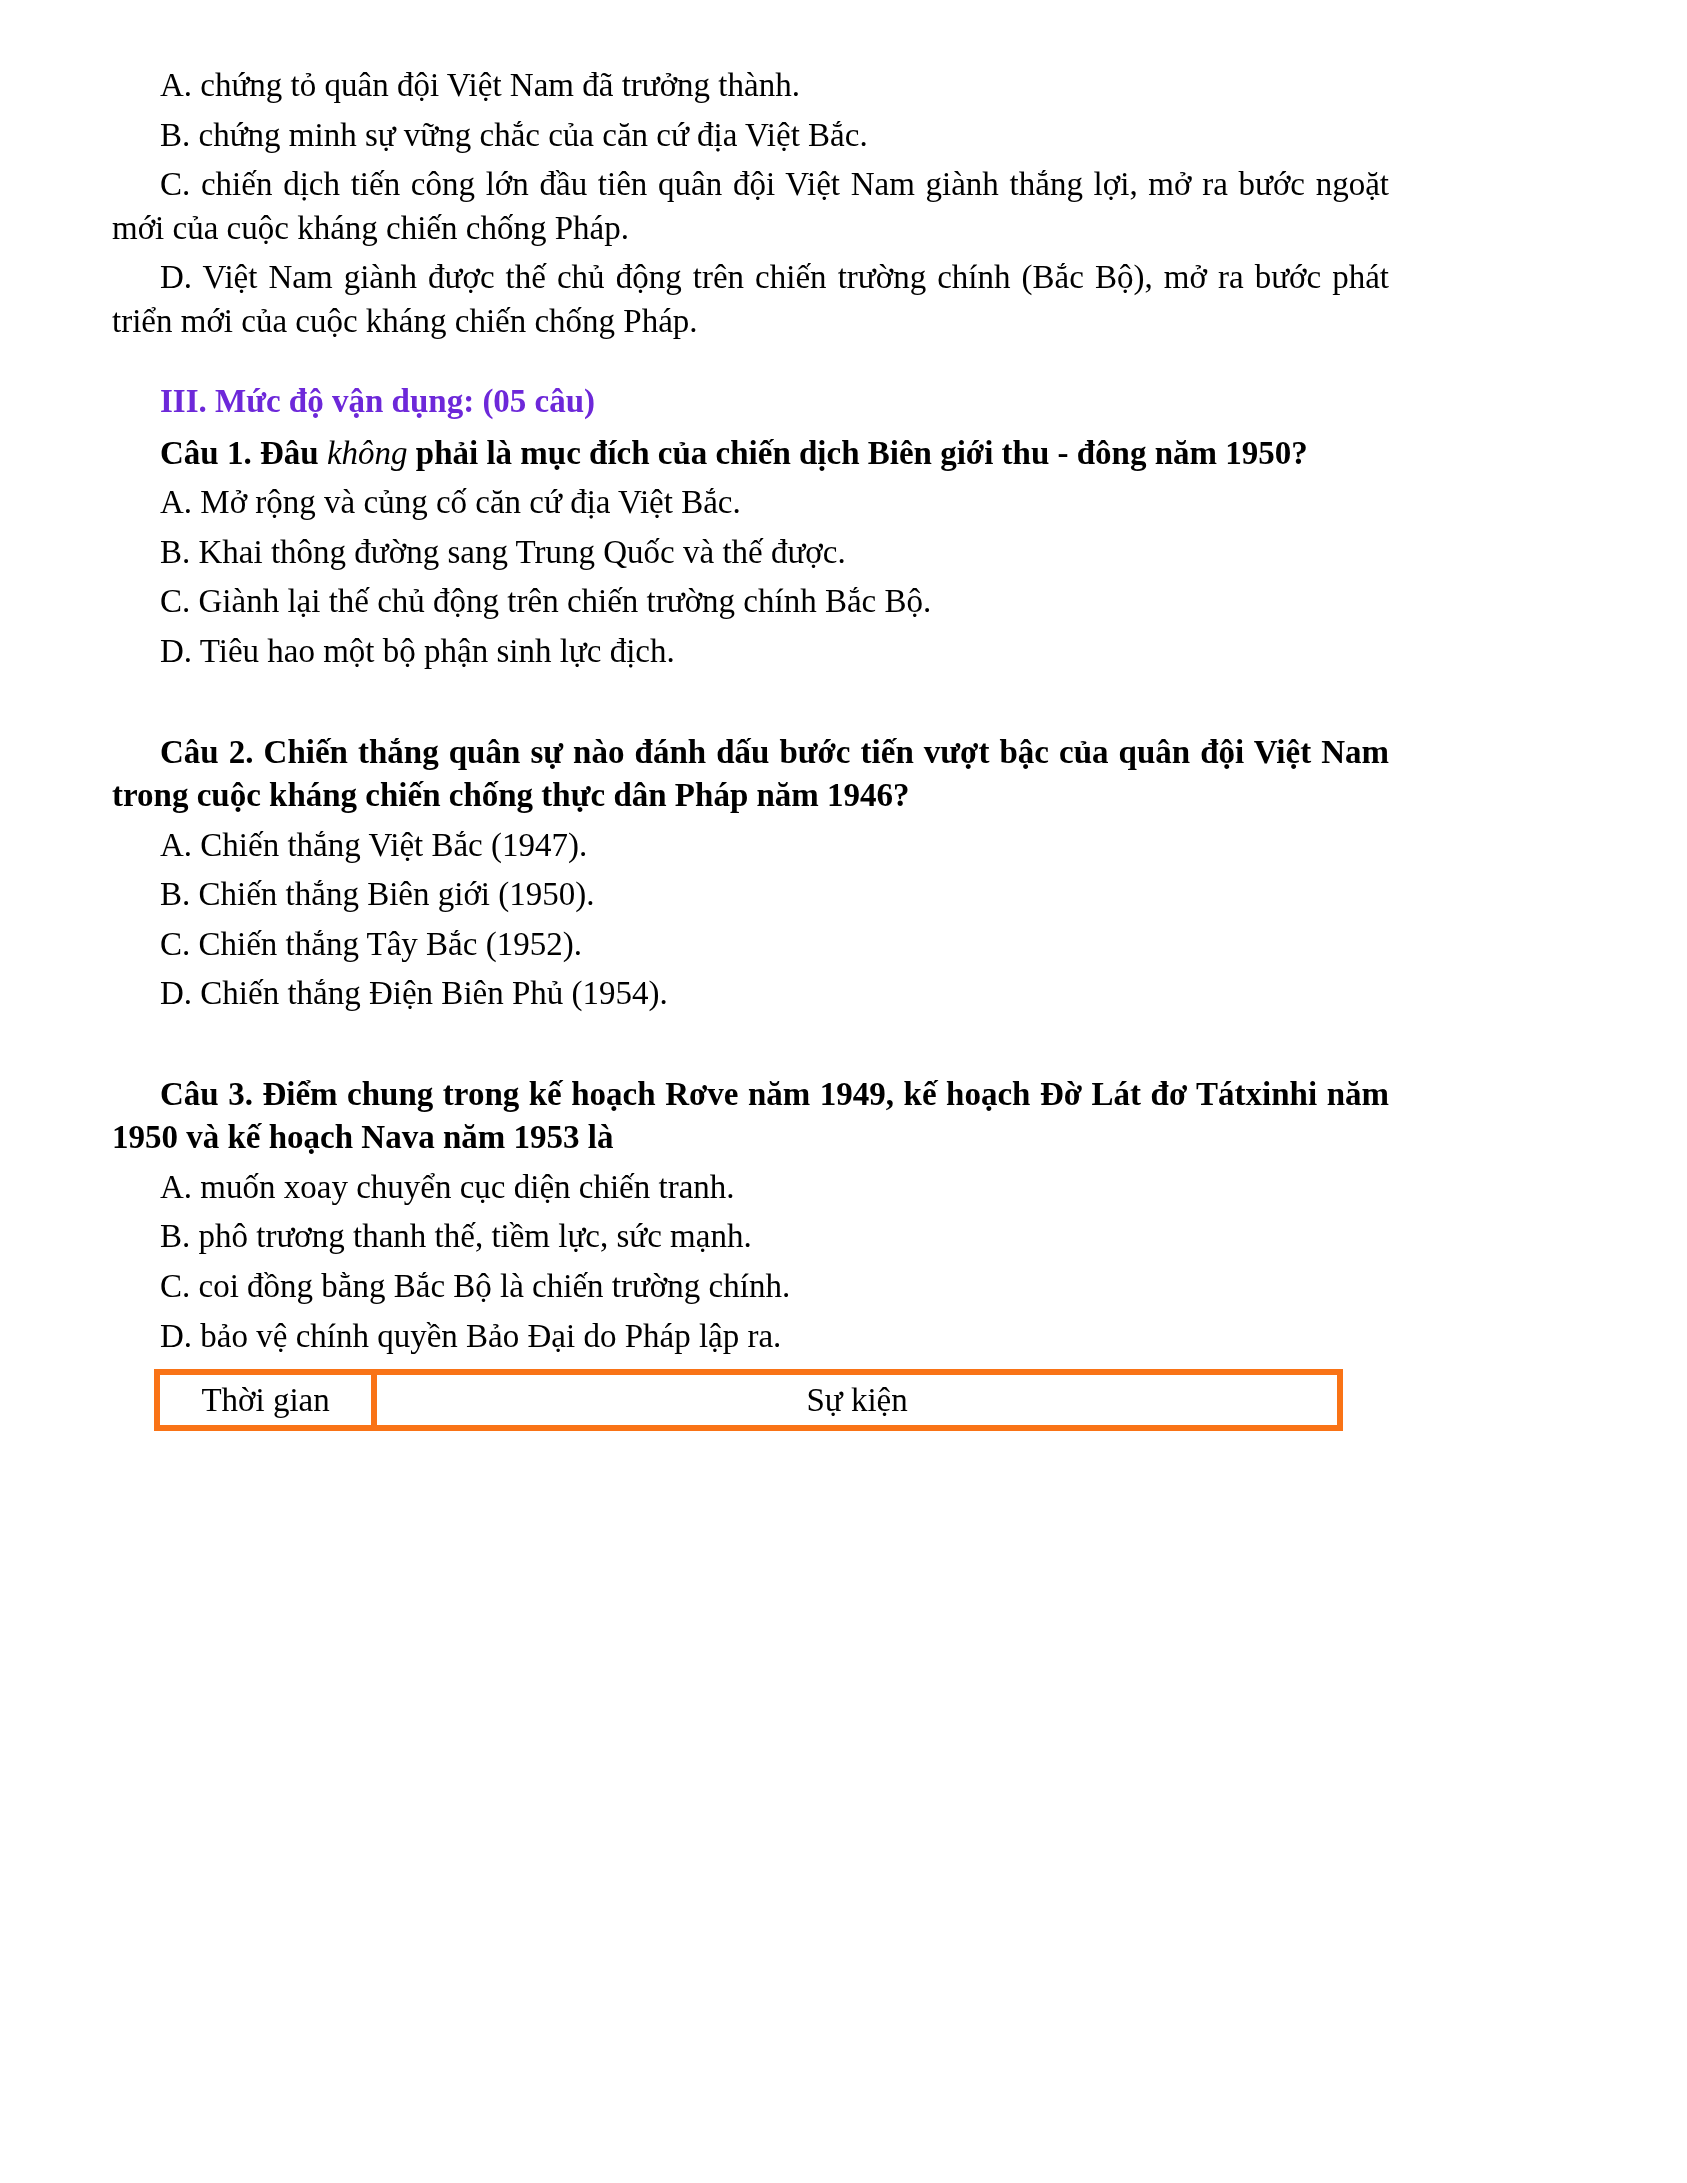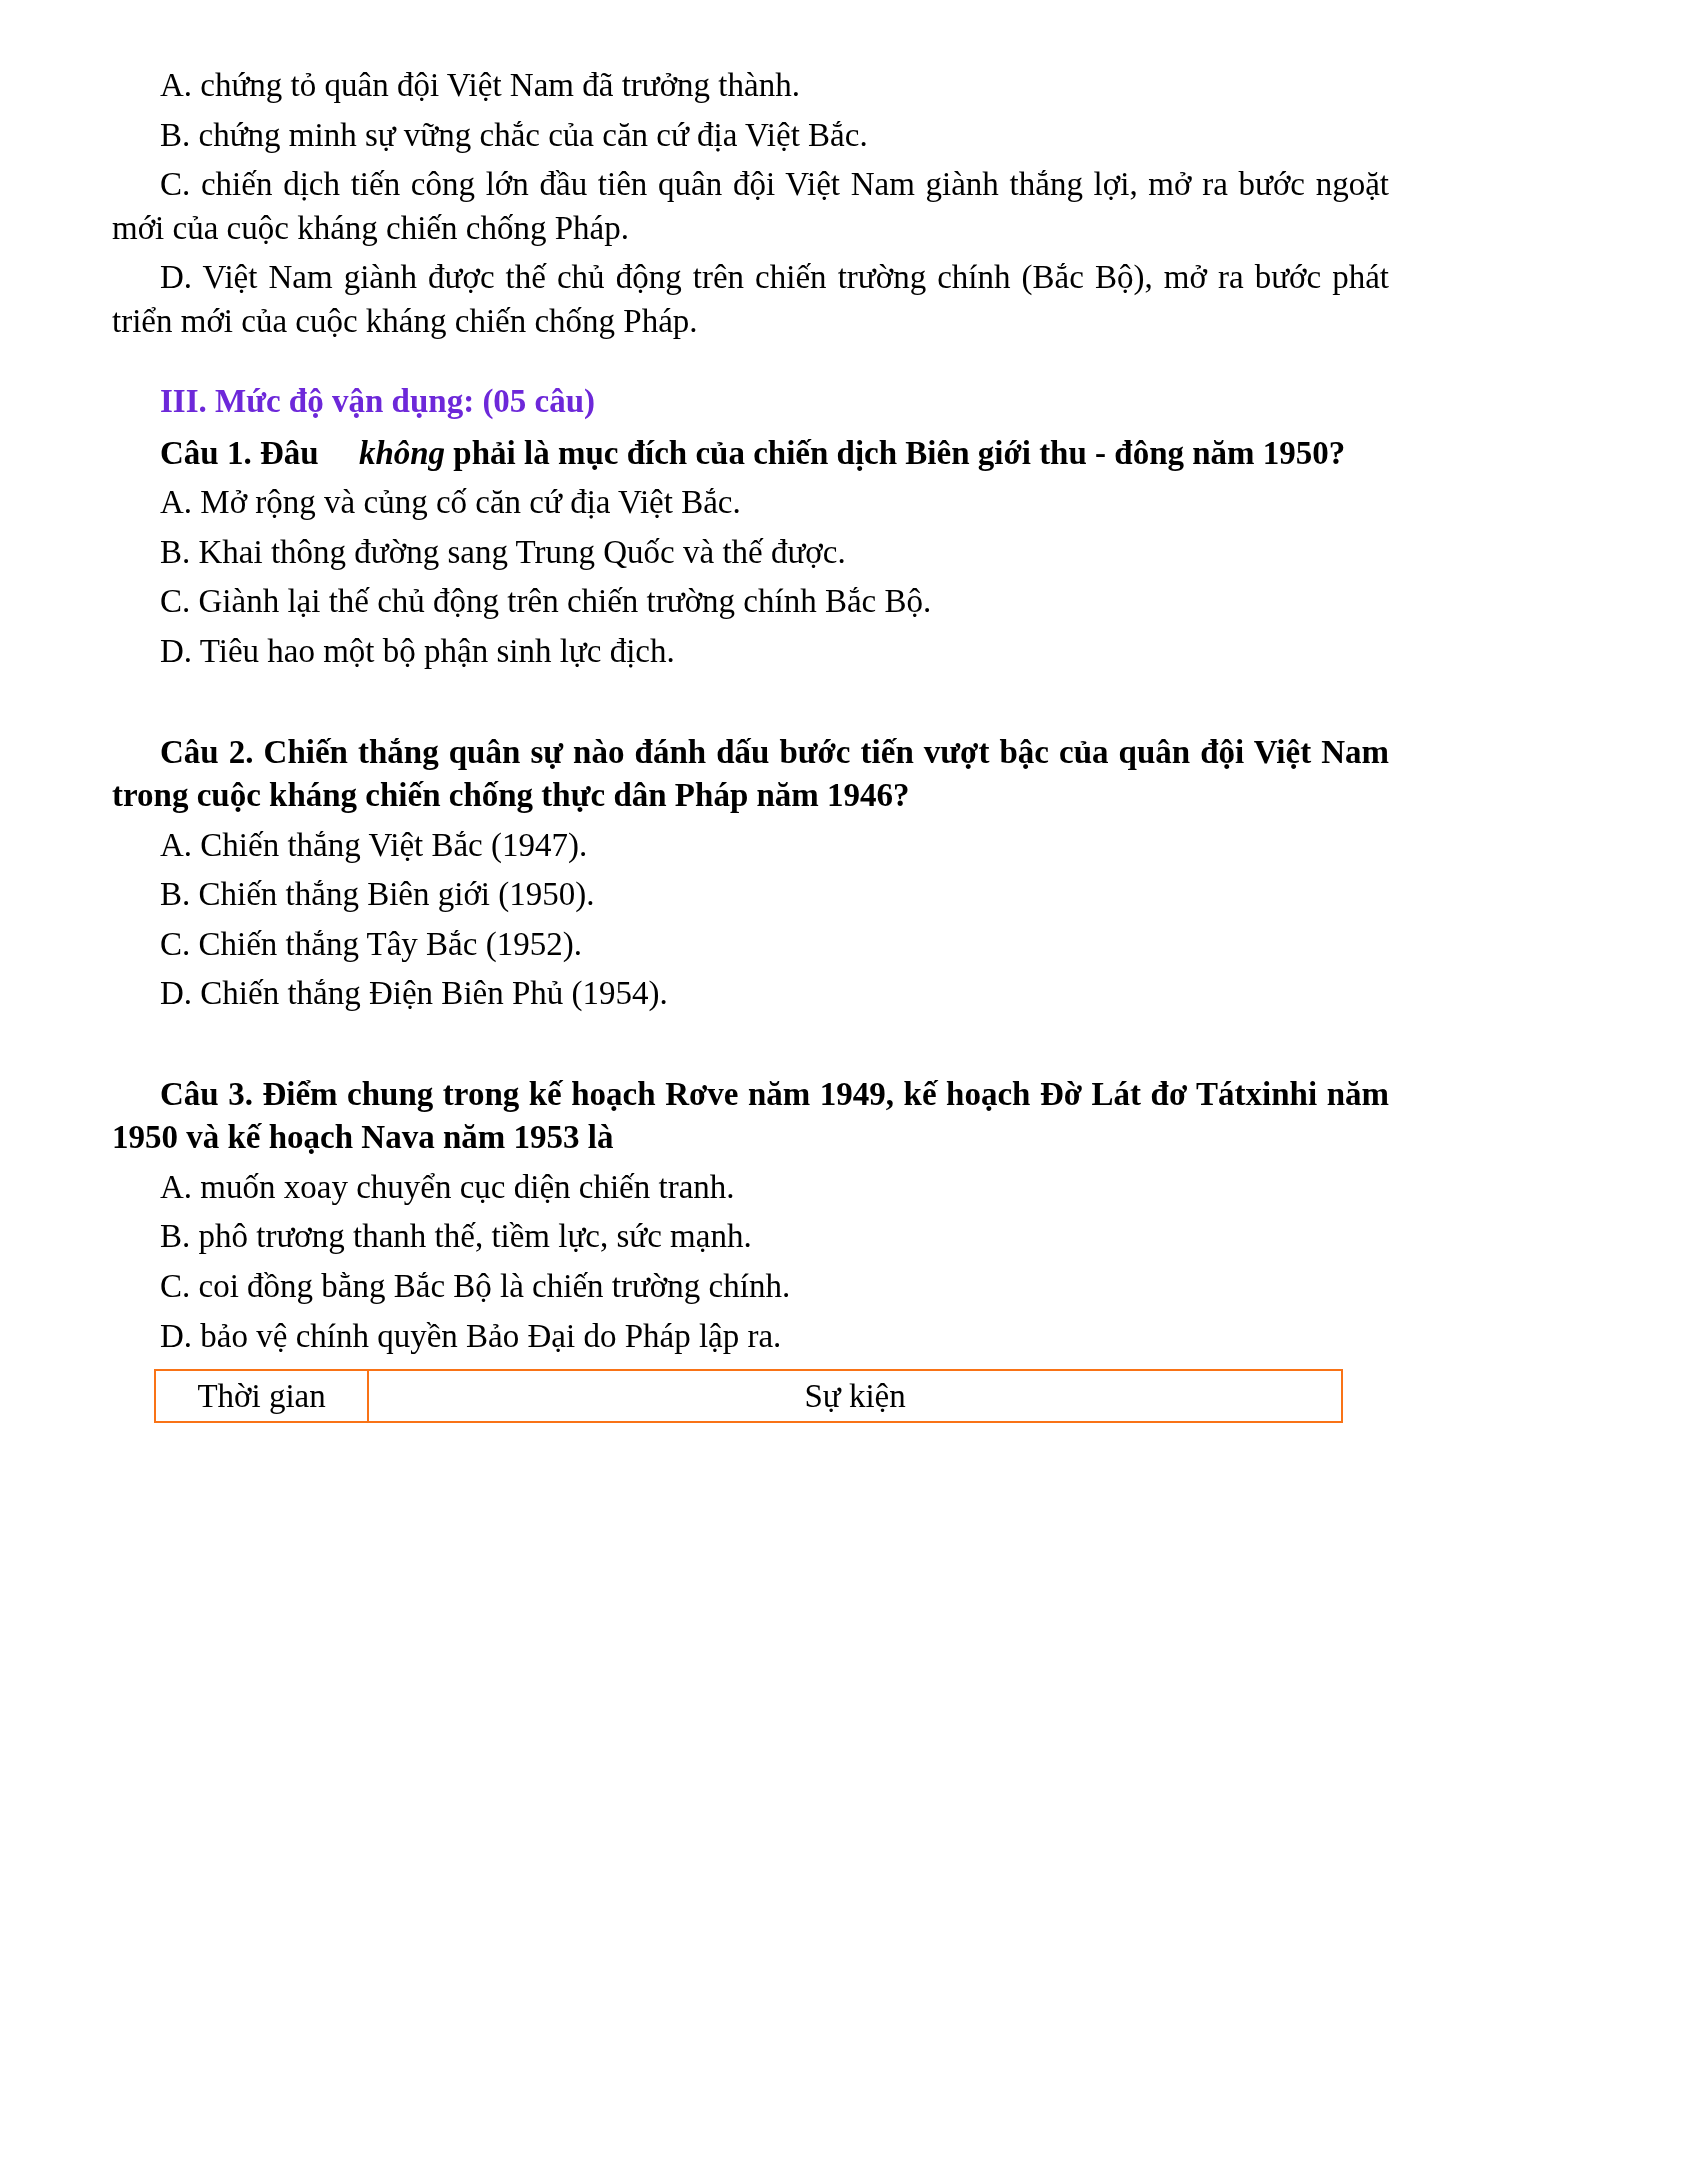--- a/index.html
+++ b/index.html
@@ -26,42 +26,41 @@
     margin: 0 0 6px 0;
     text-align: justify;
     text-indent: 48px;
     line-height: 1.32;
   }
   .stem {
     font-weight: 700;
   }
   .stem .italic {
     font-style: italic;
-    font-weight: 700;
-    margin-left: 32px;
+    font-weight: 400;
   }
   .section-heading {
     margin: 37px 0 8px 0;
     font-weight: 700;
     font-size: 33px;
     line-height: 1.32;
     text-indent: 48px;
     text-align: left;
   }
   .block-gap {
     margin-top: 57px;
   }
   table.q-table {
     border-collapse: collapse;
     table-layout: fixed;
     width: 1189px;
     margin: 10.6px 0 0 42px;
   }
   table.q-table td {
-    border: 2px solid #f97316;
+    border: 6px solid #f97316;
     text-align: center;
     vertical-align: middle;
     height: 48px;
     padding: 1.3px 6.6px;
     font-size: 33px;
   }
   table.q-table td.col-time {
     width: 198px;
   }
 </style>

